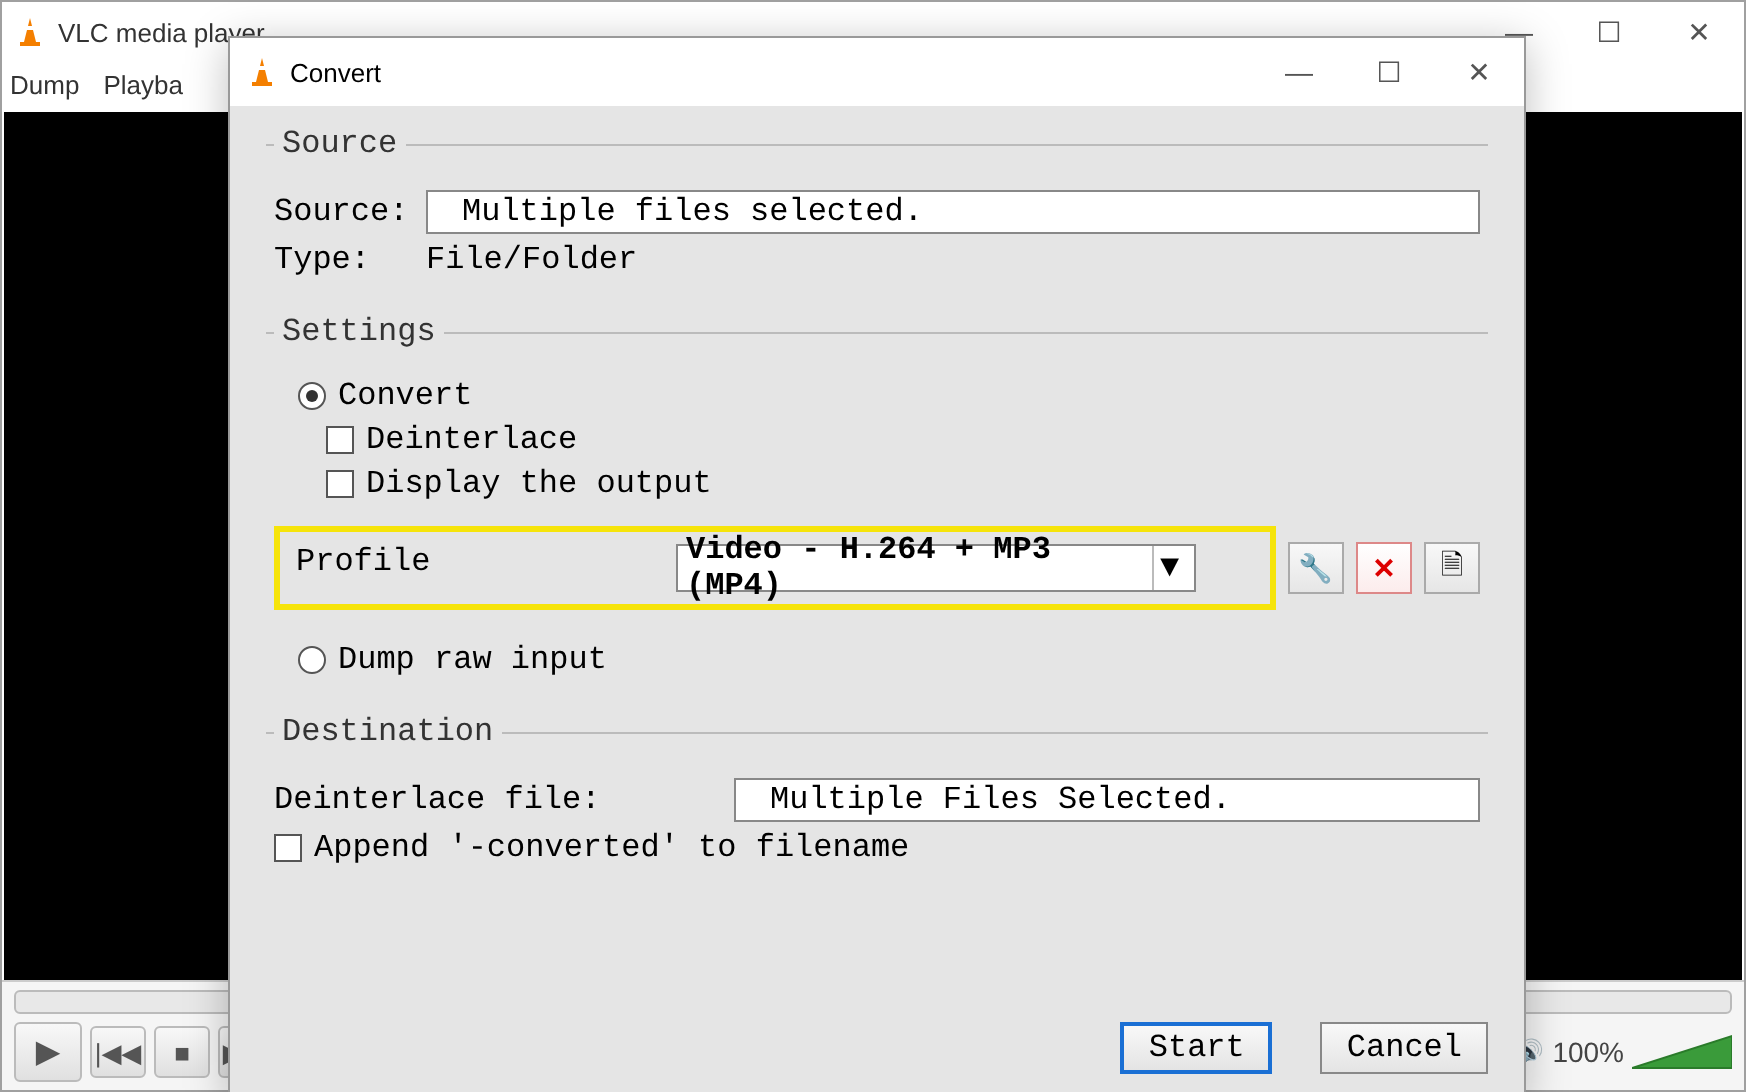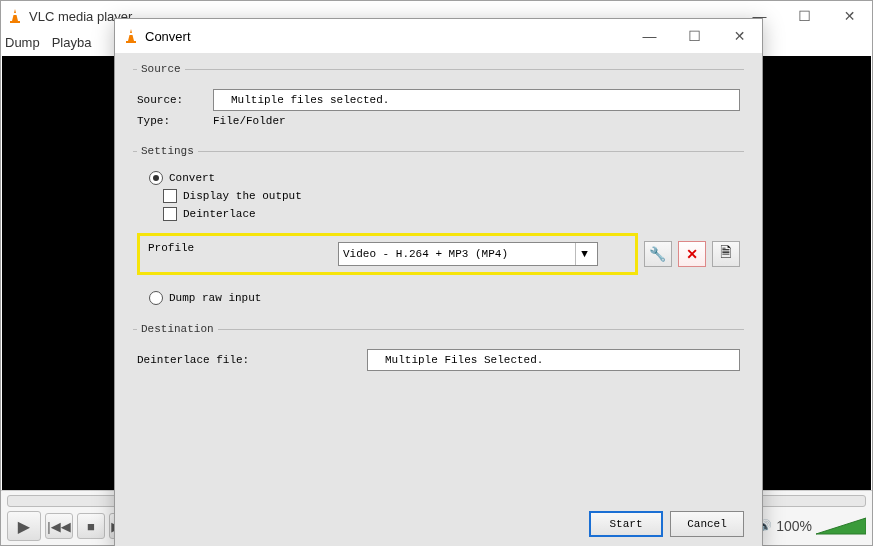--- a/index.html
+++ b/index.html
@@ -6,21 +6,21 @@
   body {
     margin: 0;
     font-family: "Segoe UI", Tahoma, sans-serif;
     font-size: 12px;
     background: #fff;
     width: 873px;
     height: 546px;
     overflow: hidden;
     position: relative;
   }
-  .mono { font-family: "NSimSun","SimSun","Courier New",monospace; font-size: 11px; }
+  .mono { font-family: "NSimSun","SimSun","Courier New",monospace; font-size: 16px; }
 
   
   .main-window {
     position: absolute;
     left: 0; top: 0; width: 873px; height: 546px;
     background: #fff;
     border: 1px solid #a0a0a0;
   }
   .main-titlebar {
     height: 30px;
@@ -168,40 +168,41 @@
   .profile-label { width: 190px; }
   .dropdown {
     width: 260px;
     height: 24px;
     border: 1px solid #888;
     background: #fff;
     display: flex;
     align-items: center;
     padding: 0 4px;
     position: relative;
+    font-weight: bold;
   }
   .dropdown .caret {
     margin-left: auto;
     width: 18px; height: 100%;
     display: flex; align-items: center; justify-content: center;
     border-left: 1px solid #bbb;
   }
   .icon-btn {
     width: 28px; height: 26px;
     border: 1px solid #aaa;
     background: linear-gradient(#f8f8f8,#e6e6e6);
     display: flex; align-items: center; justify-content: center;
     margin-left: 6px;
     font-size: 14px;
   }
   .red-x { color: #d00; border-color: #d88; background: linear-gradient(#fff,#fcecec); font-weight: bold; }
   .dlg-buttons {
     position: absolute;
     right: 18px; bottom: 12px;
-    display: flex; gap: 7px; padding-left: 15px;
+    display: flex; gap: 24px; padding-left: 15px;
   }
   .btn {
     min-width: 74px;
     height: 26px;
     padding: 0 12px;
     border: 1px solid #888;
     background: linear-gradient(#f8f8f8,#e4e4e4);
     display: flex; align-items: center; justify-content: center;
   }
   .btn.primary { border: 2px solid #1a6fd4; }
@@ -294,25 +295,25 @@
     <fieldset class="section">
       <legend class="mono">Settings</legend>
 
       <div class="row indent1">
         <span class="radio checked"></span>
         <span class="mono">Convert</span>
       </div>
 
       <div class="row indent2">
         <span class="check"></span>
-        <span class="mono">Display the output</span>
+        <span class="mono">Deinterlace</span>
       </div>
       <div class="row indent2">
         <span class="check"></span>
-        <span class="mono">Deinterlace</span>
+        <span class="mono">Display the output</span>
       </div>
 
       <div style="display:flex; align-items:center;">
         <div class="profile-row" style="flex:1;">
           <span class="profile-label mono">Profile</span>
           <div class="dropdown mono">
             <span>Video - H.264 + MP3 (MP4)</span>
             <span class="caret">▼</span>
           </div>
         </div>
@@ -334,20 +335,24 @@
     </fieldset>
 
     <fieldset class="section">
       <legend class="mono">Destination</legend>
       <div class="row">
         <span class="mono" style="width:230px;">Deinterlace file:</span>
         <div class="field mono">
           <span>Multiple Files Selected.</span>
         </div>
       </div>
+      <div class="row">
+        <span class="check"></span>
+        <span class="mono">Append '-converted' to filename</span>
+      </div>
     </fieldset>
 
   </div>
 
   <div class="dlg-buttons">
     <div class="btn primary mono underline-first">
       <span>Start</span>
     </div>
     <div class="btn mono underline-first">
       <span>Cancel</span>

